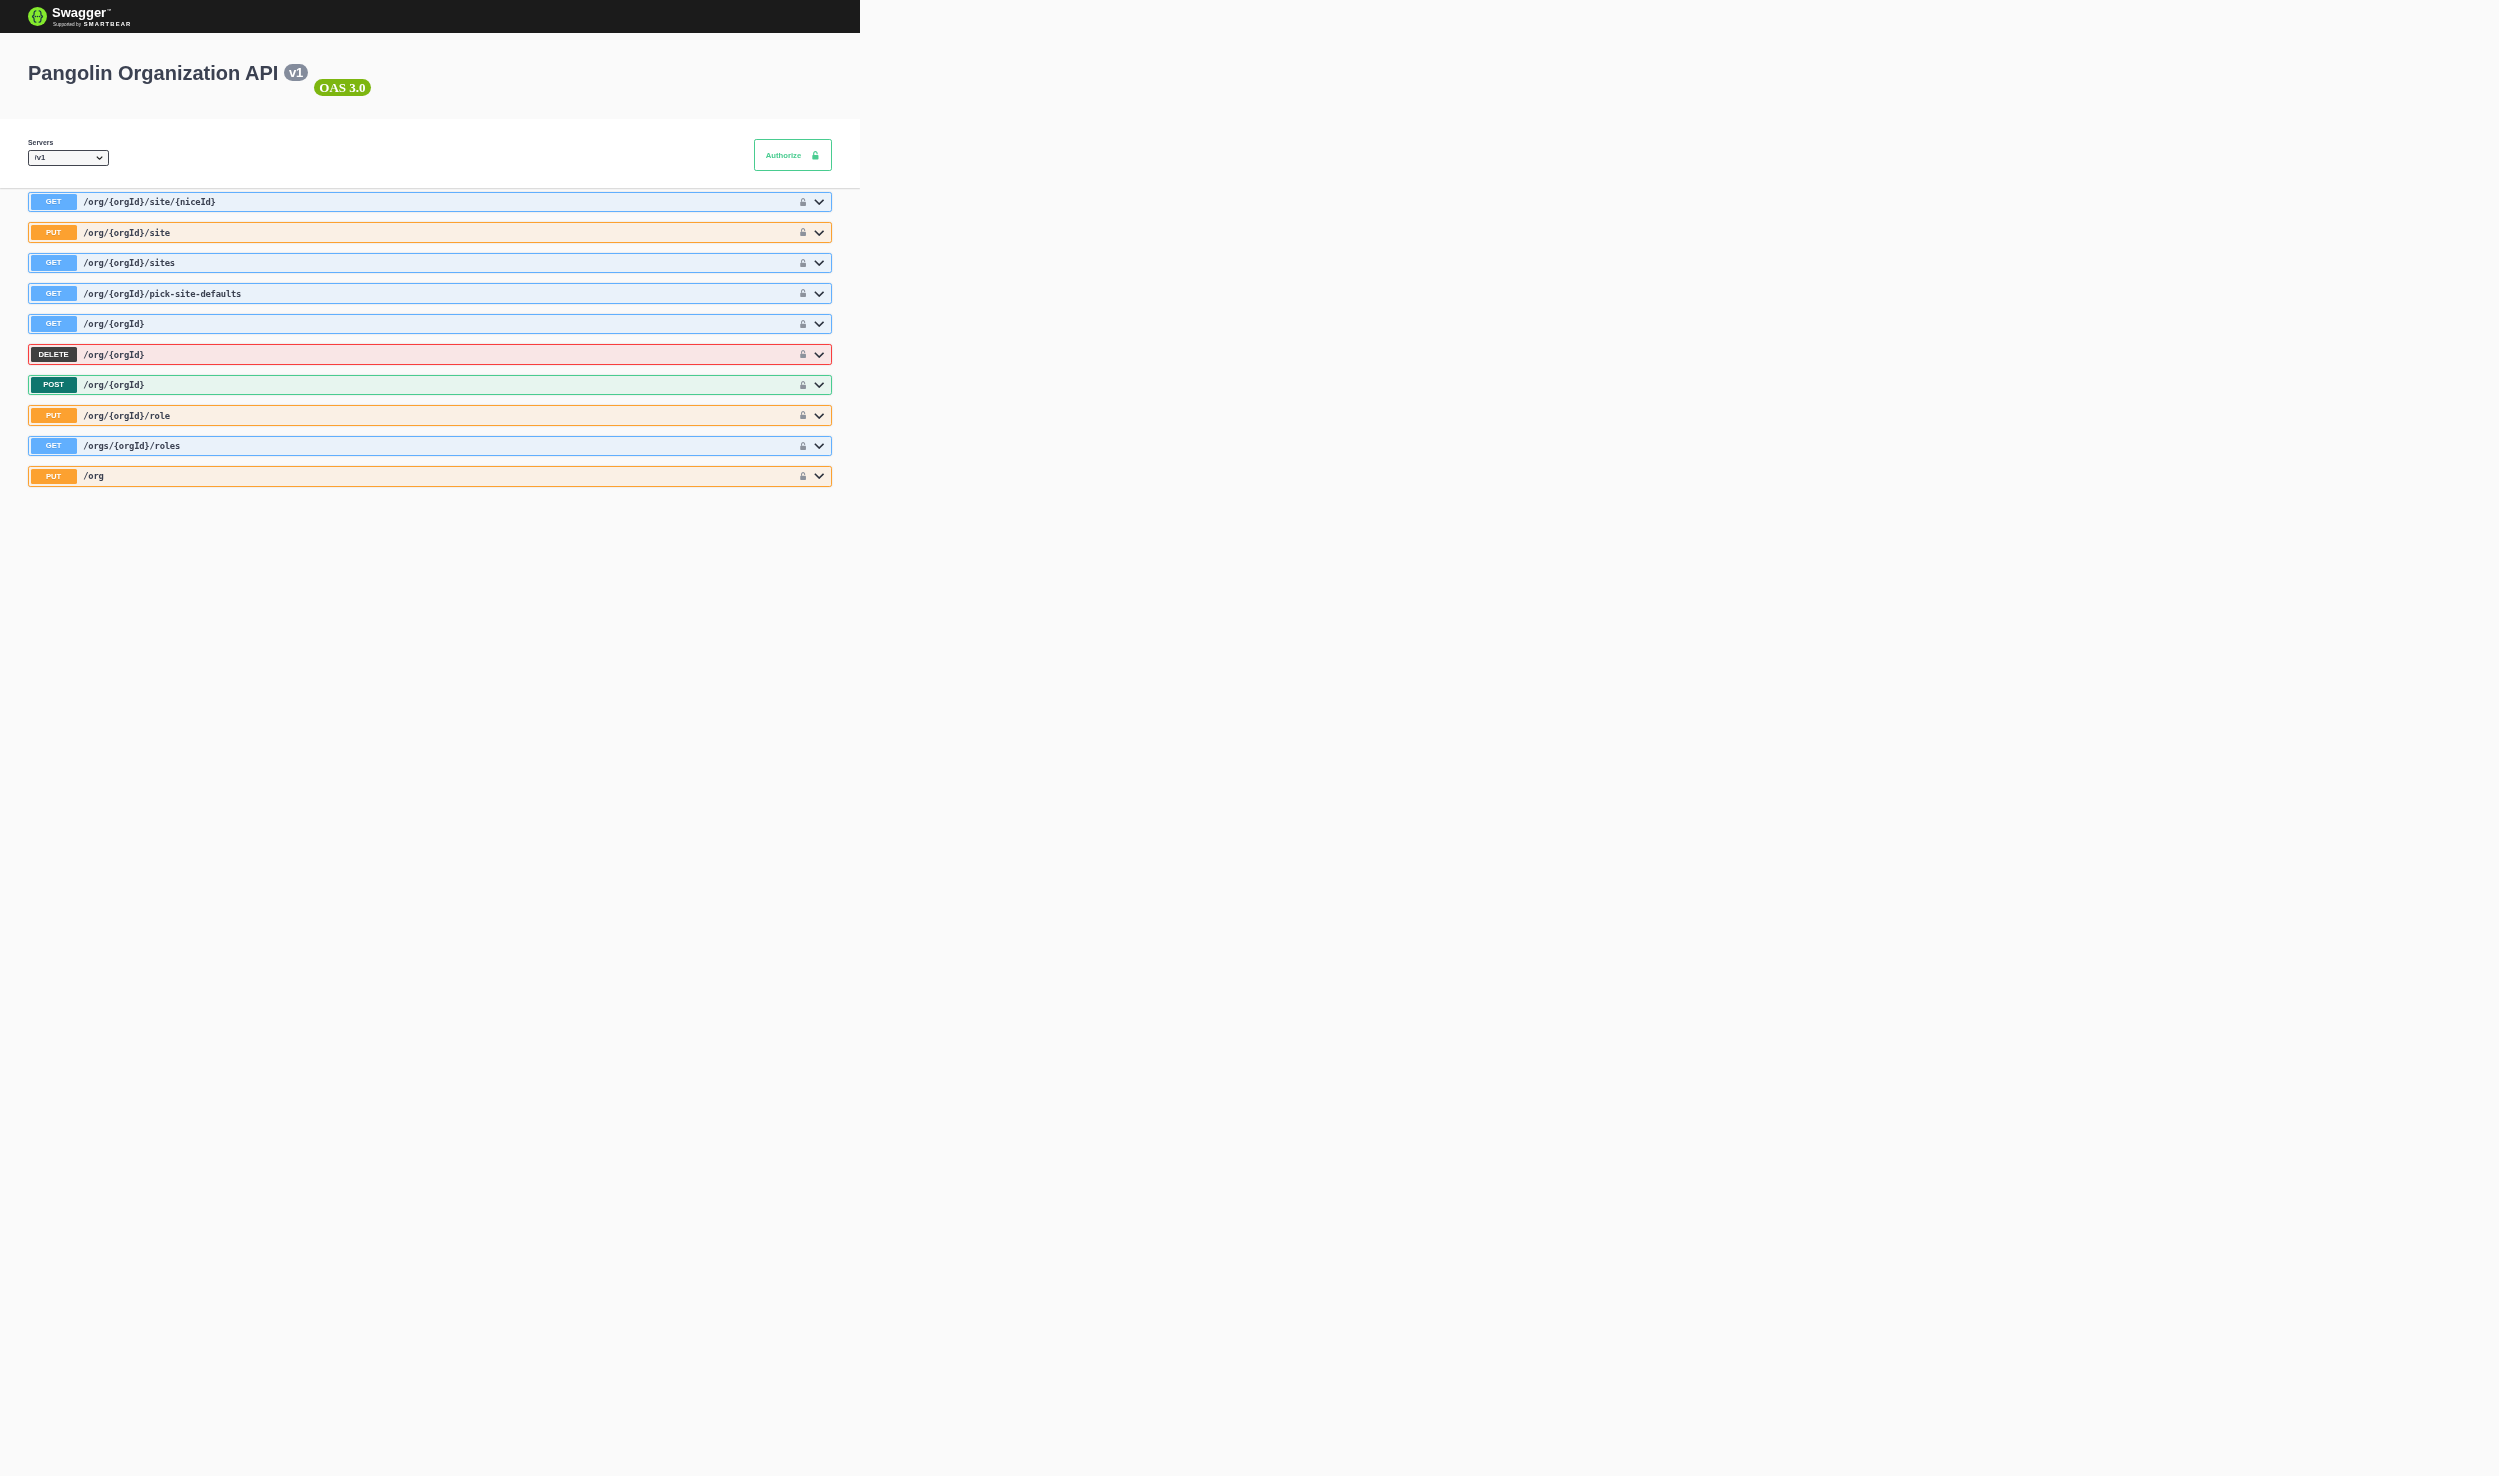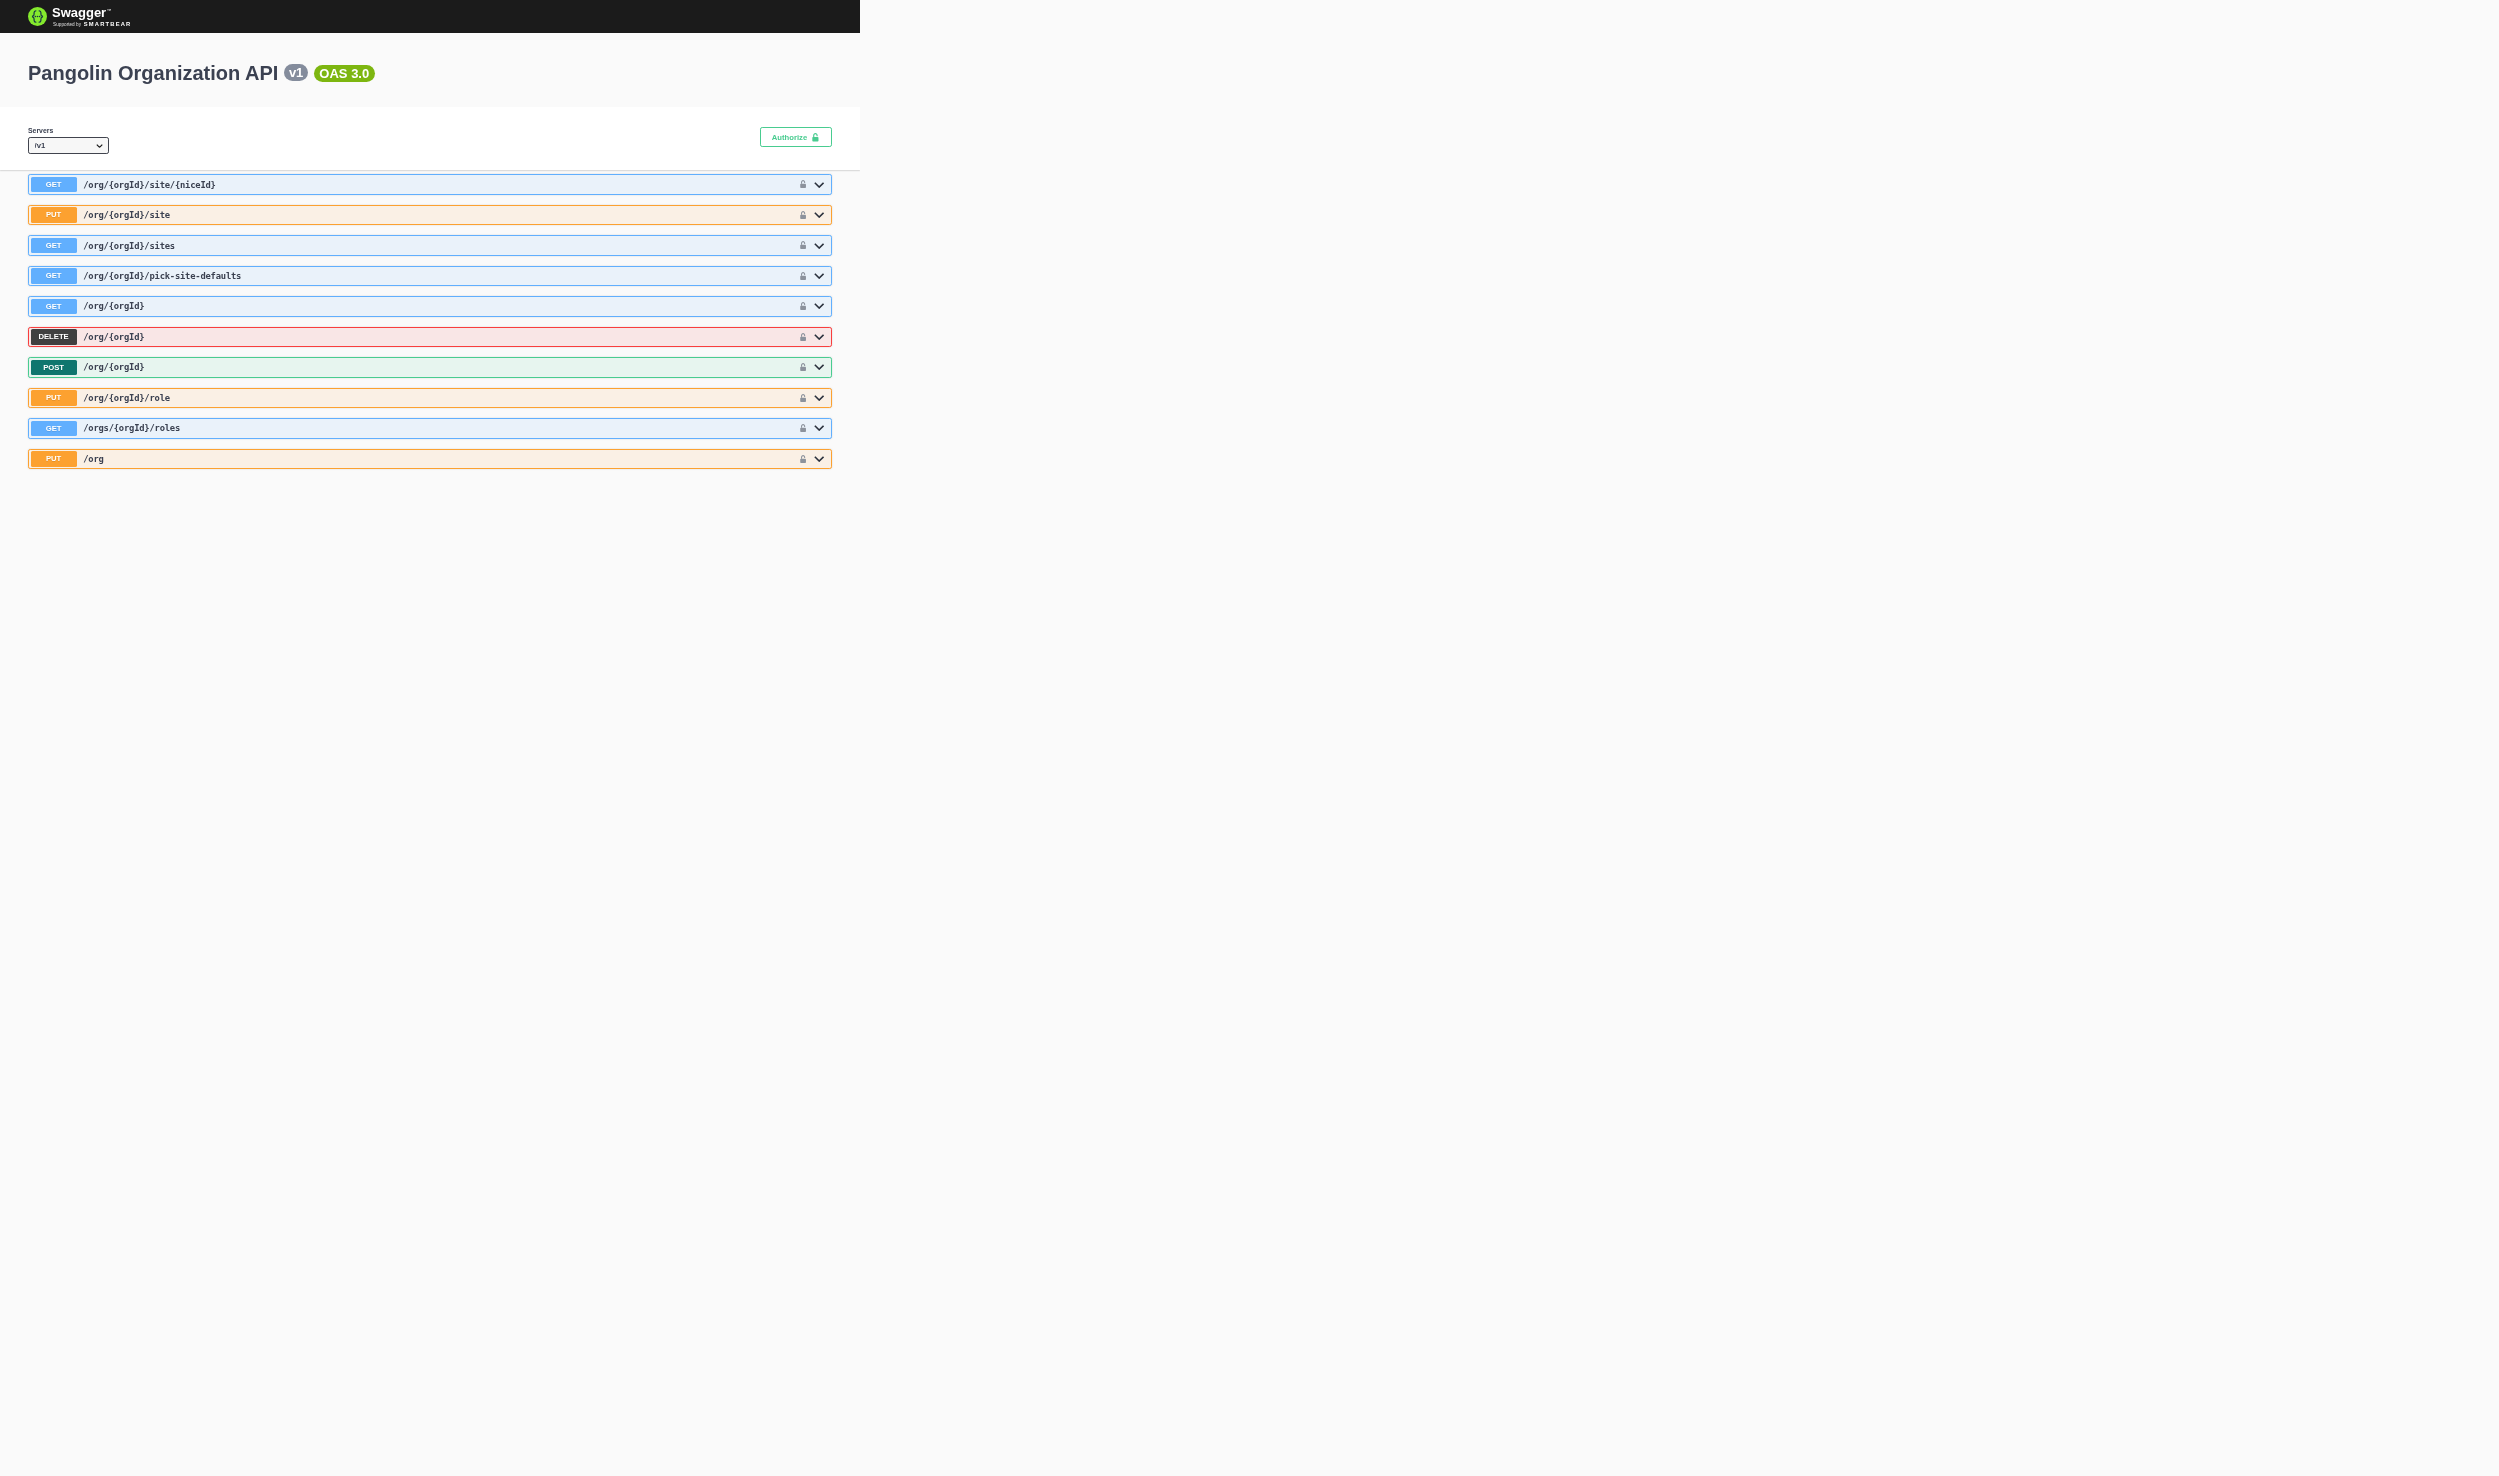--- a/index.html
+++ b/index.html
@@ -20,37 +20,37 @@
   .sub-light { color:rgba(255,255,255,.85); font-size:4.7px; }
   .sub-bold  { color:#fff; font-size:5.8px; font-weight:700; letter-spacing:1.2px; }
 
   
   .info { padding:30px 0 23px; }
   .api-title { display:flex; align-items:flex-start; gap:5.5px;
                font-size:20px; font-weight:700; color:#3b4151; line-height:1.05; }
   .badge { color:#fff; font-weight:700; font-size:13px; line-height:1; border-radius:31px;
            display:inline-block; }
   .badge-version { background:#848c9c; padding:2.2px 5px;  margin-top:1.1px; }
-  .badge-oas     { background:#7db610; padding:2.2px 5.5px; margin-top:2px; }
+  .badge-oas     { background:#7db610; padding:2.2px 5.5px; margin-top:16px;font-family:Liberation Serif, serif; }
 
   
   .scheme-container { background:#fff; box-shadow:0 0.5px 1.1px 0 rgba(0,0,0,.15);
                       padding:20px 0 16.5px; }
   .scheme-inner { display:flex; justify-content:space-between; }
   .servers-label { display:block; font-size:6.9px; font-weight:700; color:#3b4151;
                    margin-bottom:3.3px; }
   .select-wrap { position:relative; width:81px; }
   .select-wrap select { width:100%; height:16.5px; appearance:none; -webkit-appearance:none;
            border:1.1px solid #41444e; border-radius:2.2px; background:#f7f7f7;
            font-family:"Liberation Sans",sans-serif; font-weight:700; font-size:7.7px;
            color:#3b4151; padding:0 16.5px 0 5.5px; cursor:pointer; }
   .select-caret { position:absolute; right:5.5px; top:50%; transform:translateY(-50%);
                   pointer-events:none; display:flex; }
-  .authorize-btn { display:flex; align-items:center; gap:4px; background:transparent;
-           border:1.1px solid #49cc90; border-radius:2.2px; padding:0 11px; height:20px;
+  .authorize-btn { display:flex; align-items:center; gap:10px; background:transparent;
+           border:1.1px solid #49cc90; border-radius:2.2px; padding:0 11px; height:32px;
            color:#49cc90; font-family:"Liberation Sans",sans-serif; font-weight:700;
            font-size:7.7px; cursor:pointer; }
 
   
   .opblock-tag { display:flex; align-items:center; justify-content:space-between;
            margin-top:12.6px; padding:5.5px 11px 6px 5.5px;
            border-bottom:1.1px solid rgba(59,65,81,.32); cursor:pointer; }
   .opblock-tag h3 { font-size:13.7px; font-weight:700; color:#3b4151; line-height:1.1; }
   .collapse-btn { background:none; border:none; padding:1.6px; cursor:pointer; display:flex; }
 

